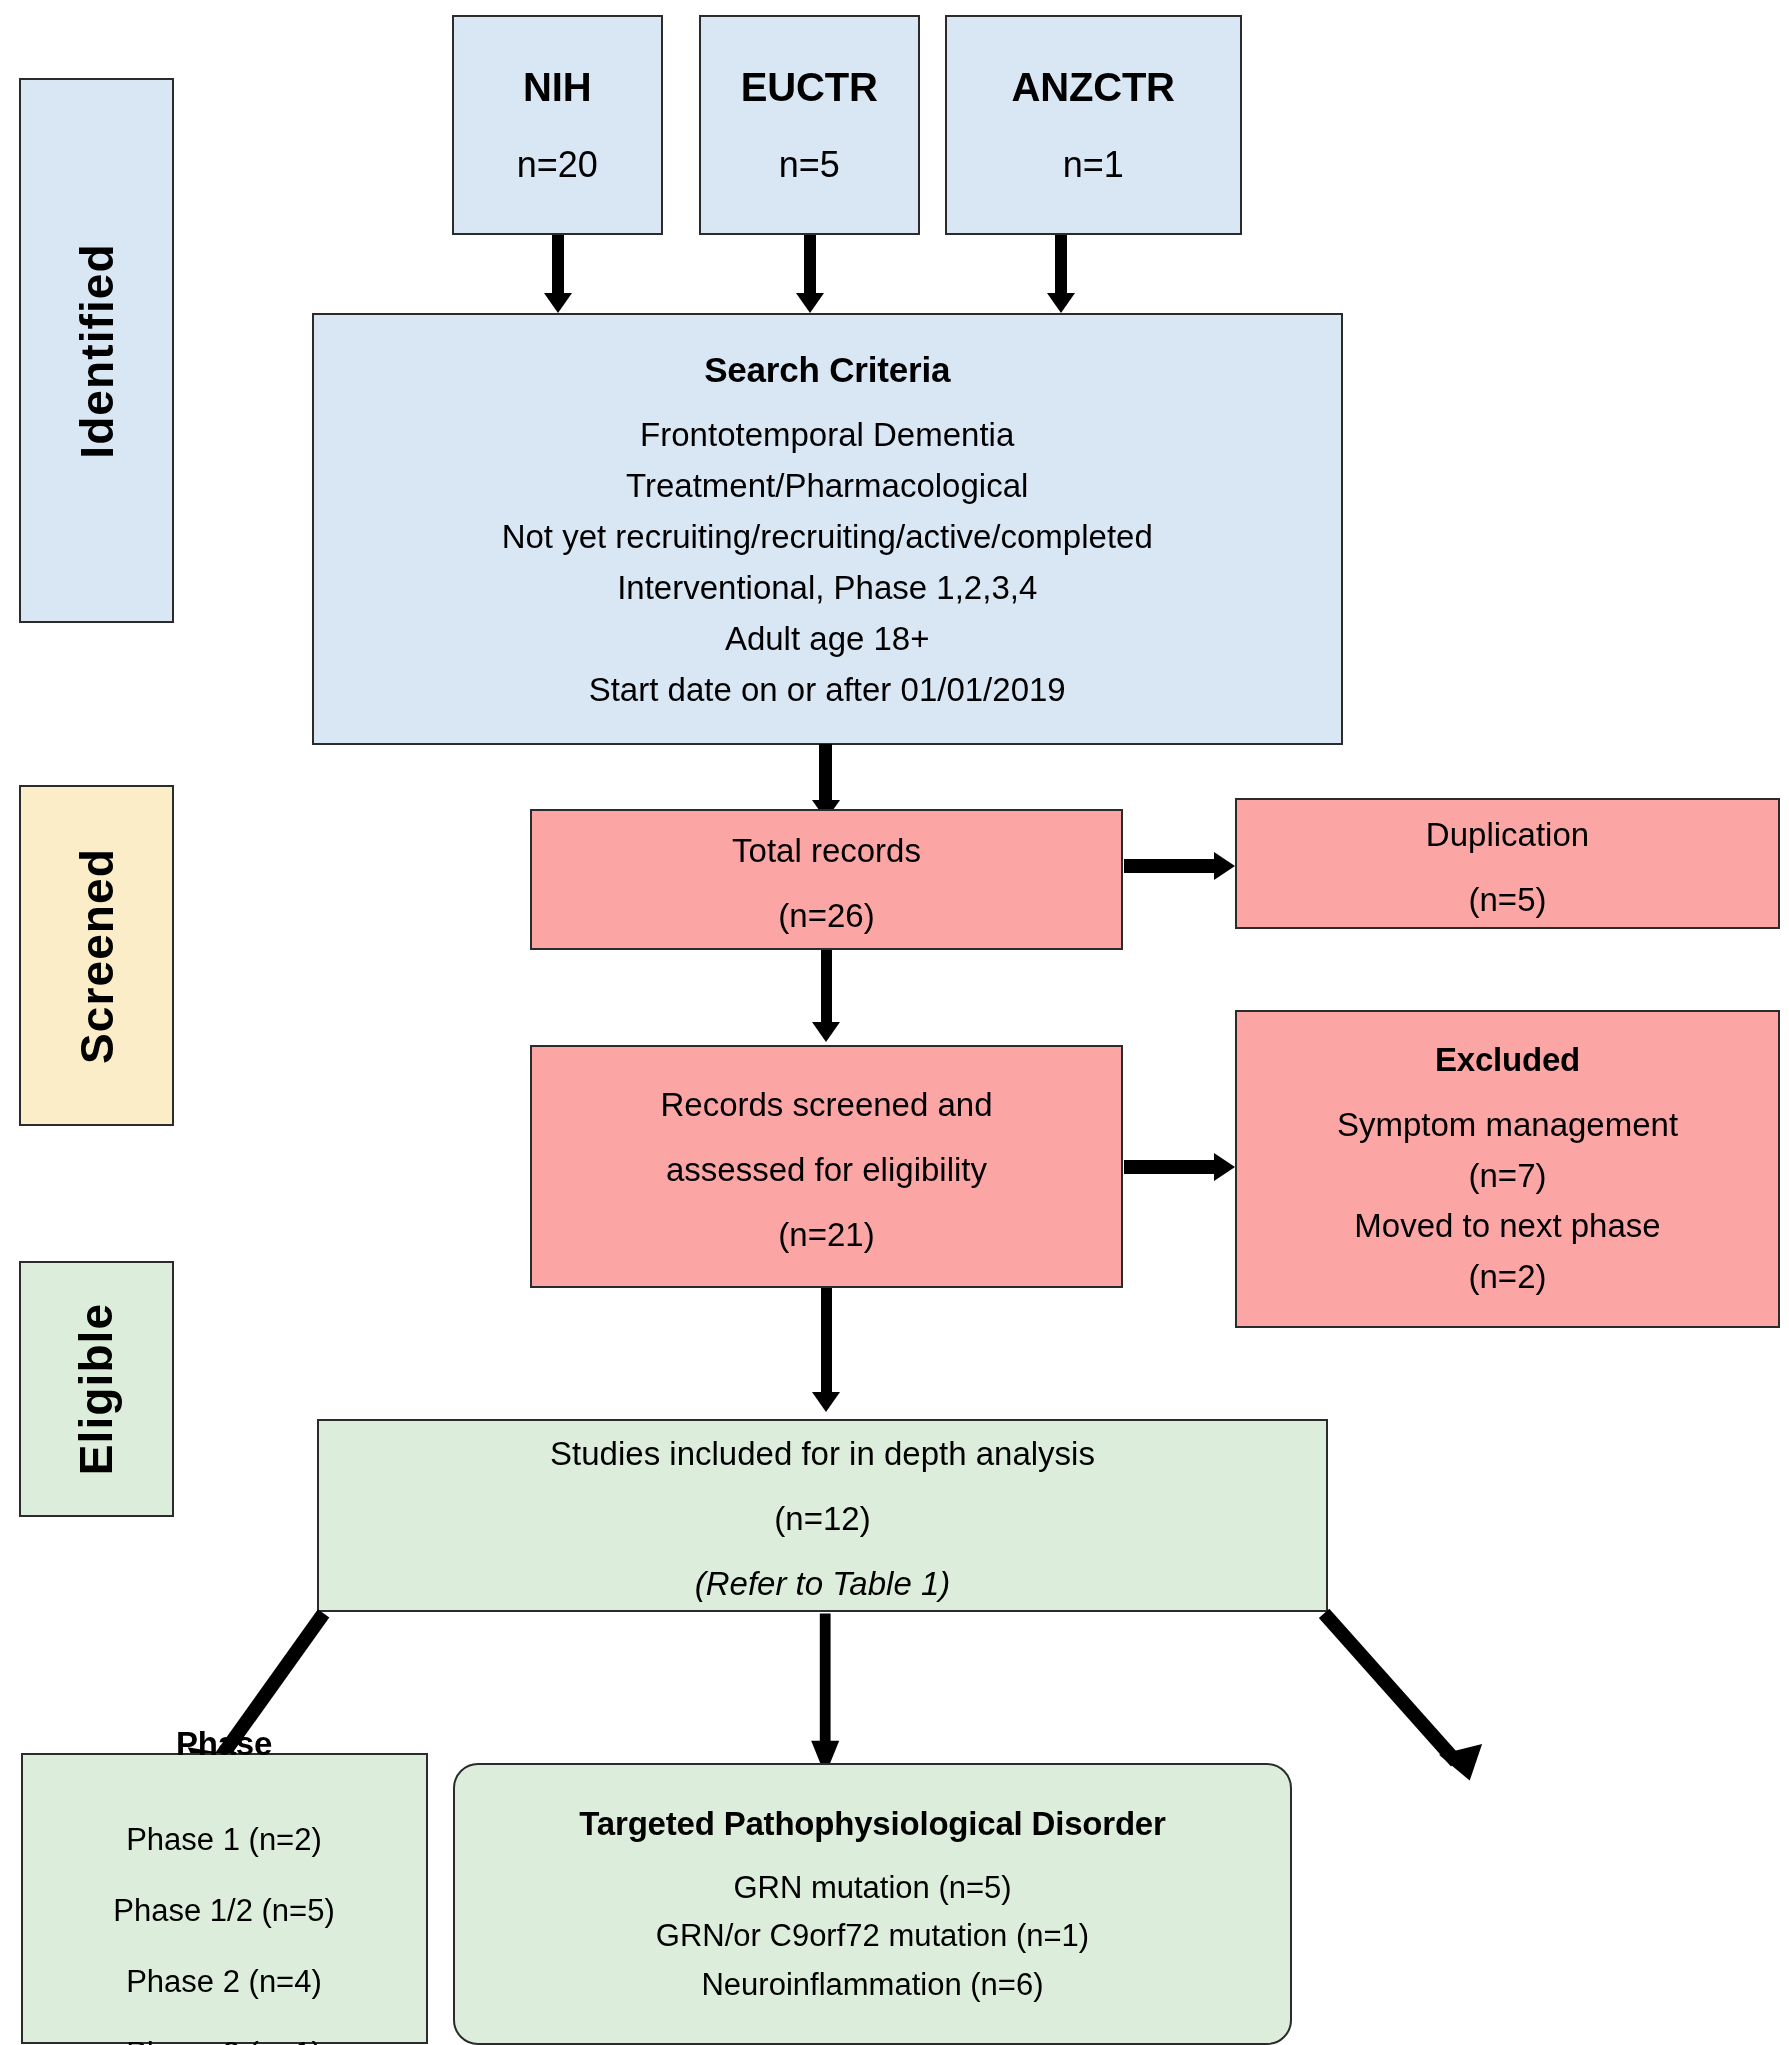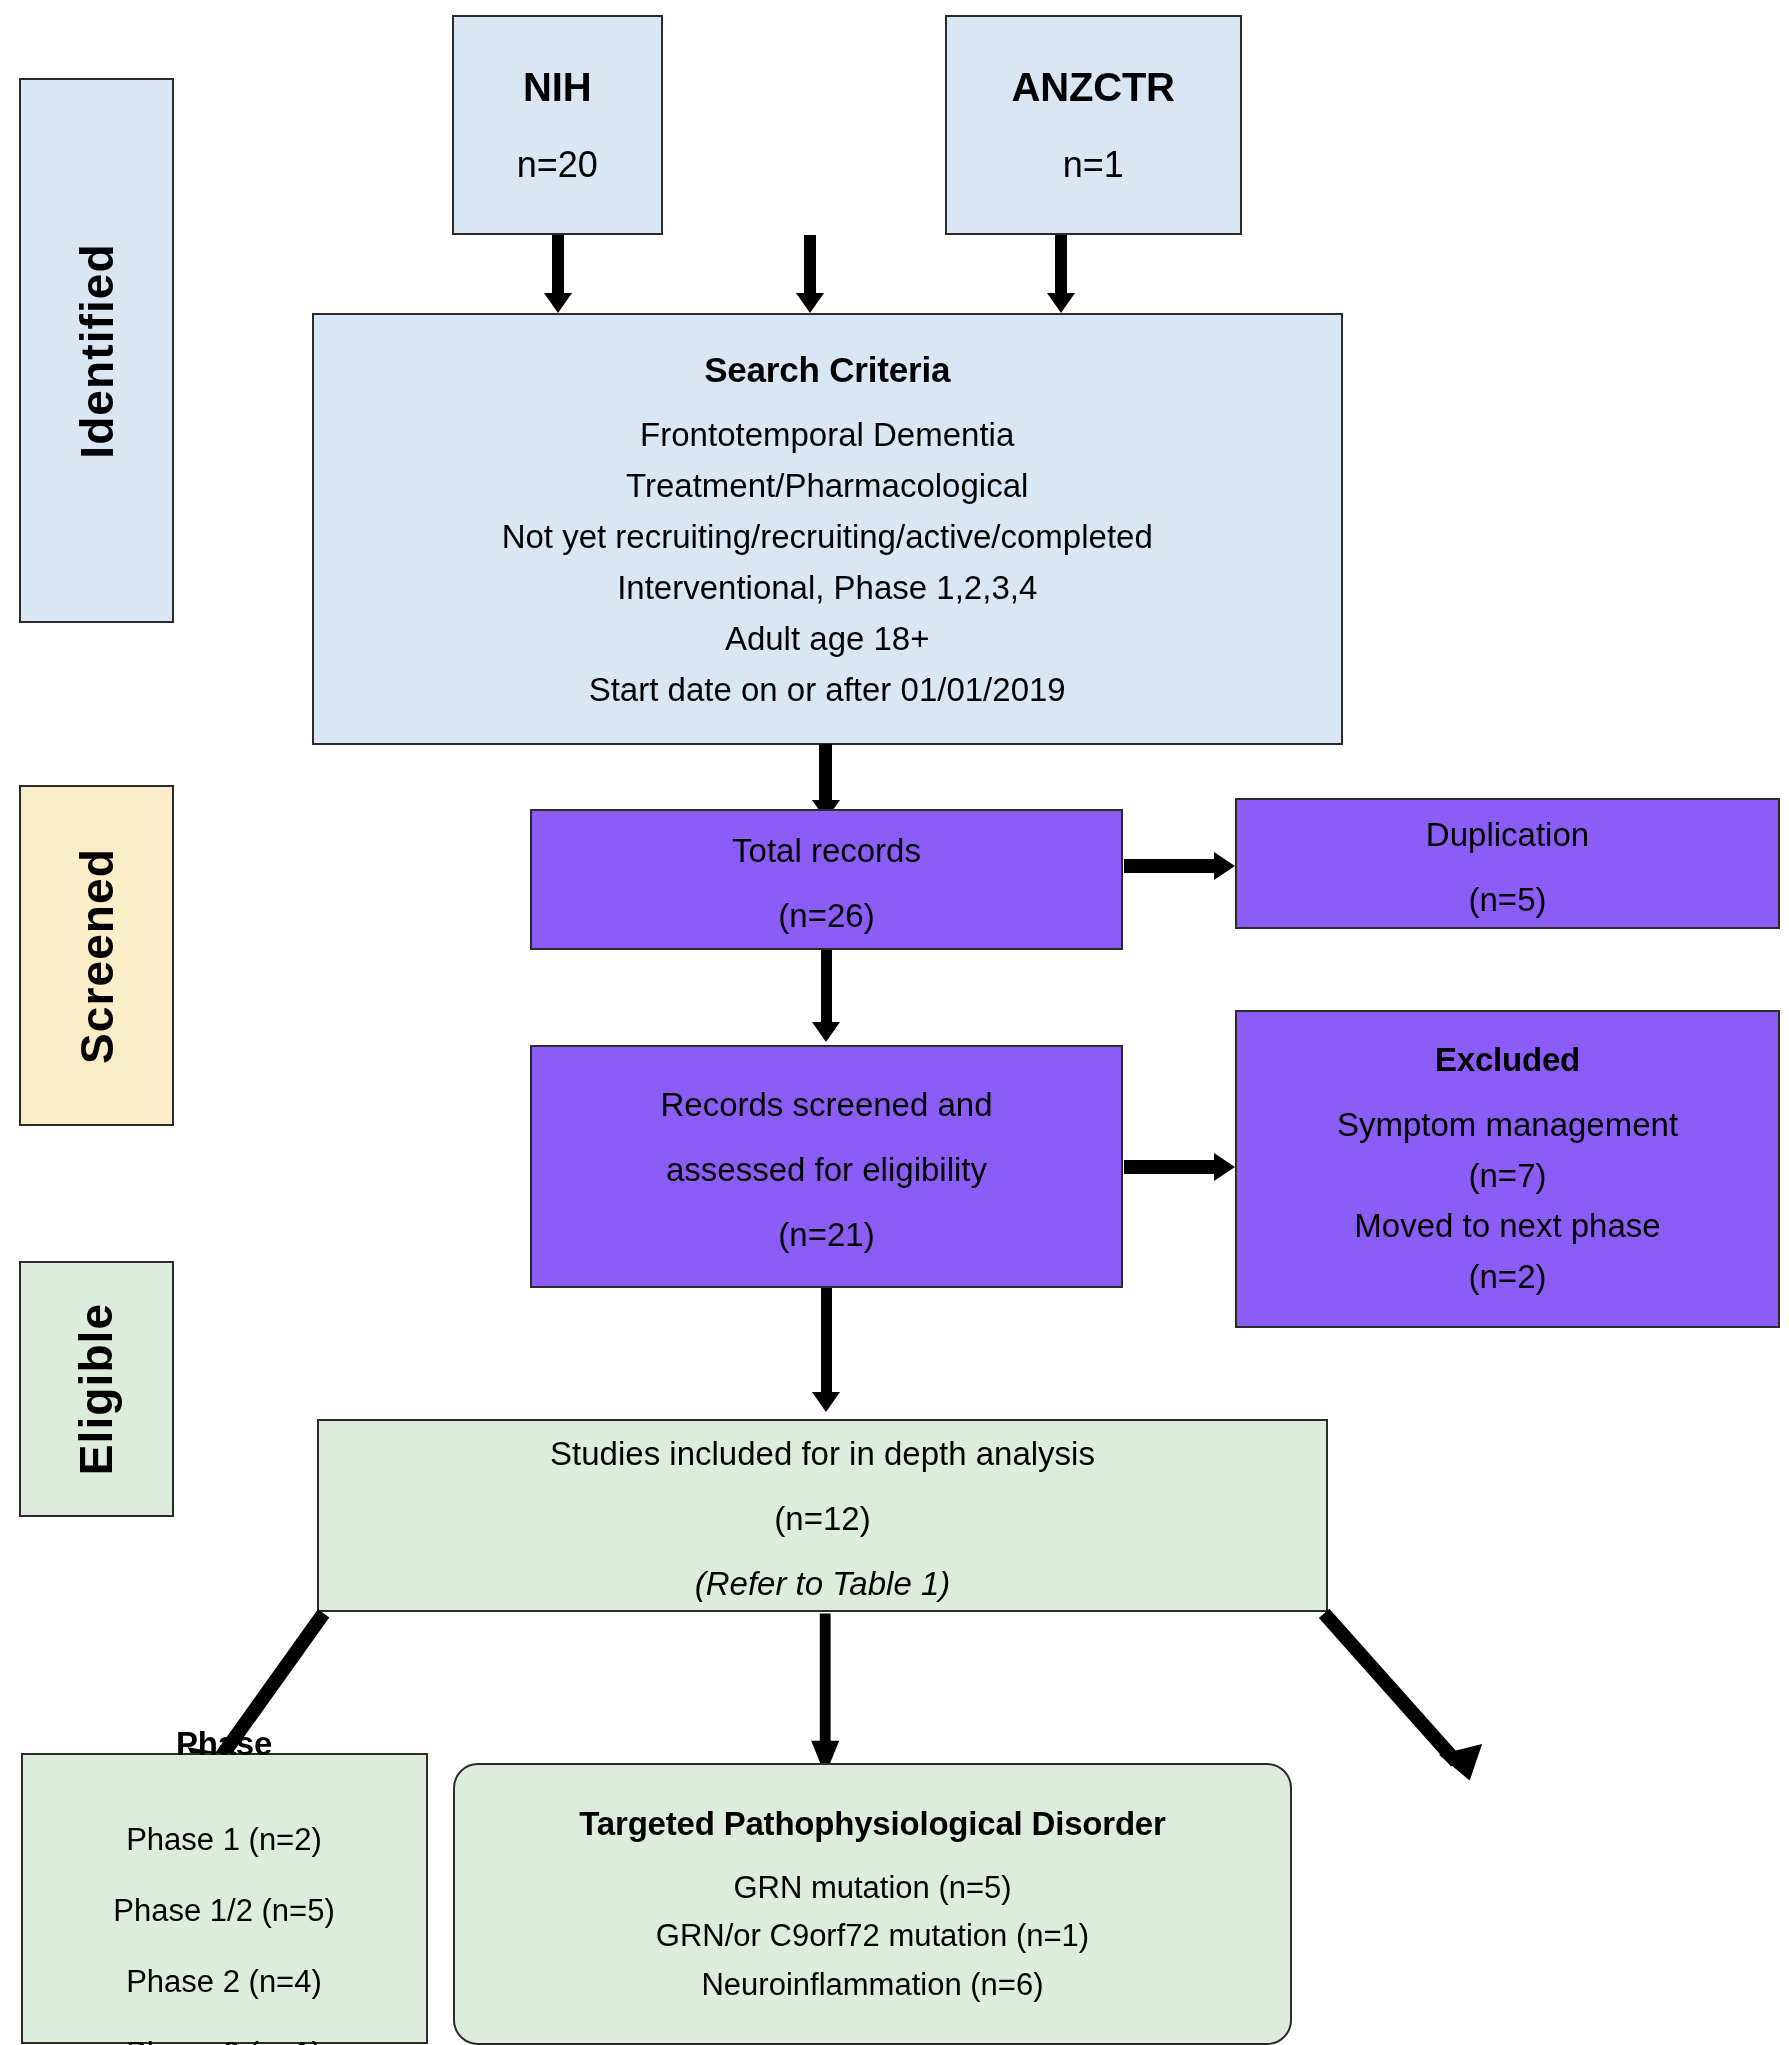--- a/index.html
+++ b/index.html
@@ -25,21 +25,21 @@
     display: flex;
     flex-direction: column;
     align-items: center;
     justify-content: center;
     text-align: center;
     color: #000000;
     line-height: 1.30;
     padding: 3.2px 7.6px;
   }
   .box.blue   { background: #d9e7f5; padding-left: 7px; }
-  .box.cream  { background: #8b5cf6; }
+  .box.cream  { background: #fca5a5; }
   .box.green  { background: #dceedb; }
 
   .box .ttl {
     font-weight: bold;
     letter-spacing: -0.2px;
   }
   .box .ln { font-weight: normal; margin-top: 8px; }
   .box .it { font-style: italic; }
 
   
@@ -112,20 +112,25 @@
   <div class="stage green" style="left:19px; top:1261px; width:155px; height:256px; background:#dceedb;">
     <span>Eligible</span>
   </div>
 
   <div class="box blue" style="left:452px; top:15px; width:211px; height:220px;">
     <div class="ttl fs-src-title">NIH</div>
     <div class="sp"></div>
     <div class="ln fs-src-n">n=20</div>
   </div>
 
+  <div class="box blue" style="left:699px; top:15px; width:221px; height:220px;">
+    <div class="ttl fs-src-title">EUCTR</div>
+    <div class="sp"></div>
+    <div class="ln fs-src-n">n=5</div>
+  </div>
 
   <div class="box blue" style="left:945px; top:15px; width:297px; height:220px;">
     <div class="ttl fs-src-title">ANZCTR</div>
     <div class="sp"></div>
     <div class="ln fs-src-n">n=1</div>
   </div>
 
   <div class="vline" style="left:552px; top:235px; width:12px; height:59px;"></div>
   <div class="arrow-down" style="left:544px; top:293px;"></div>
 

